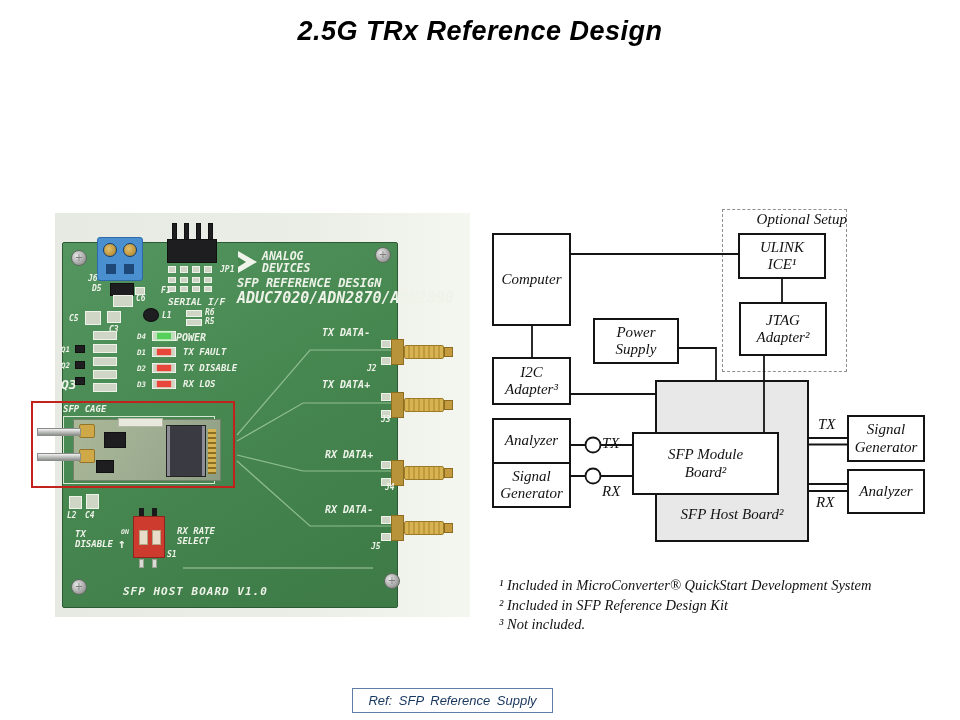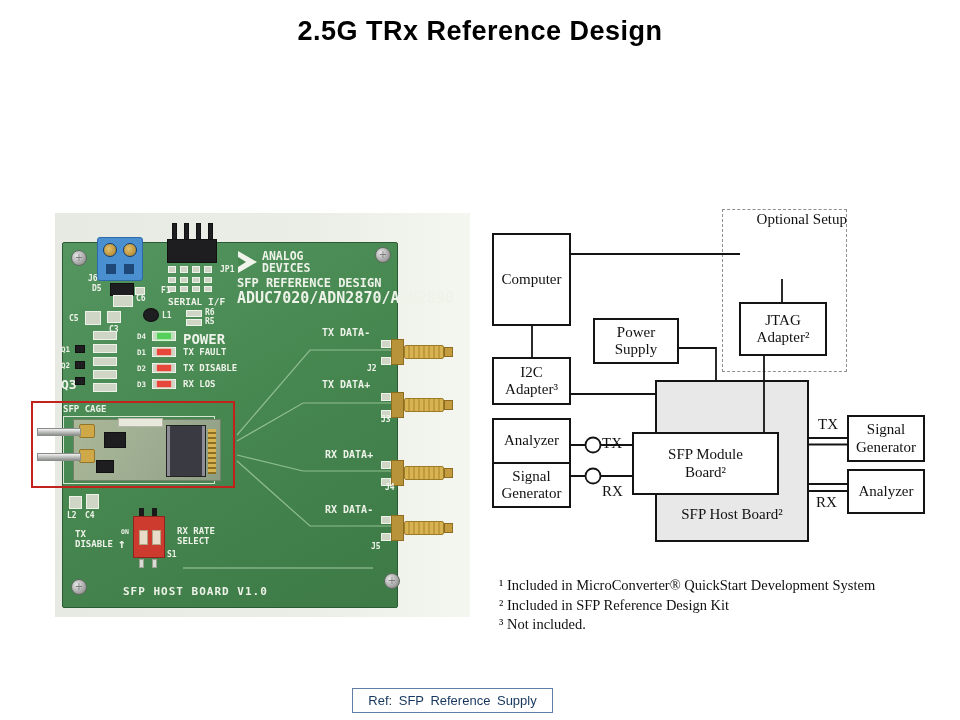--- a/index.html
+++ b/index.html
@@ -1,17 +1,17 @@
 <!DOCTYPE html>
 <html><head>
 <meta charset="utf-8">
 <style>
   html,body { margin:0; padding:0; background:#fff; }
   #slide { position:relative; width:960px; height:720px; background:#ffffff;
-           font-family:"Liberation Serif", serif; overflow:hidden; }
+           font-family:"Liberation Serif", serif; overflow:hidden;font-style:italic; }
   .abs { position:absolute; }
   * { box-sizing:border-box; }
 
   
   #title { position:absolute; left:0; right:0; top:16px; text-align:center;
            font-family:"Liberation Sans", sans-serif; font-weight:bold;
            font-size:27px; color:#000; letter-spacing:.5px; }
 
   
   .dbox { position:absolute; background:#fff; border:2px solid #141414;
@@ -152,21 +152,21 @@
     <div class="comp" style="left:38px;top:118px;width:24px;height:9px"></div>
     <div class="comp" style="left:38px;top:131px;width:24px;height:9px"></div>
     <div class="comp" style="left:38px;top:144px;width:24px;height:9px"></div>
     <div class="comp" style="left:38px;top:157px;width:24px;height:9px"></div>
     <div class="comp" style="left:38px;top:170px;width:24px;height:9px"></div>
 
     <div class="pcbtxt" style="left:82px;top:120px;font-size:7.5px">D4</div>
     <div class="led green" style="left:97px;top:118px">
         <i></i>
       </div>
-    <div class="pcbtxt" style="left:128px;top:119px;font-size:14px">POWER</div>
+    <div class="pcbtxt" style="left:121px;top:119px;font-size:10px">POWER</div>
 
     <div class="pcbtxt" style="left:82px;top:136px;font-size:7.5px">D1</div>
     <div class="led red" style="left:97px;top:134px">
         <i></i>
       </div>
     <div class="pcbtxt" style="left:128px;top:135px;font-size:9px">TX FAULT</div>
 
     <div class="pcbtxt" style="left:82px;top:152px;font-size:7.5px">D2</div>
     <div class="led red" style="left:97px;top:150px">
         <i></i>
@@ -281,20 +281,23 @@
     </div>
   <div class="dbox" style="left:492px;top:418px;width:79px;height:46px">
       <span>Analyzer</span>
     </div>
   <div class="dbox" style="left:492px;top:462px;width:79px;height:46px">
       <span style="width:68px">Signal Generator</span>
     </div>
   <div class="dbox" style="left:593px;top:318px;width:86px;height:46px">
       <span style="width:55px">Power Supply</span>
     </div>
+  <div class="dbox" style="left:738px;top:233px;width:88px;height:46px">
+      <span style="width:52px">ULINK ICE¹</span>
+    </div>
   <div class="dbox" style="left:739px;top:302px;width:88px;height:54px">
       <span style="width:62px">JTAG Adapter²</span>
     </div>
   <div class="dbox" style="left:632px;top:432px;width:147px;height:63px">
       <span style="width:95px">SFP Module Board²</span>
     </div>
   <div class="dlabel" style="left:655px;top:506px;width:154px;text-align:center">SFP Host Board²</div>
   <div class="dbox" style="left:847px;top:415px;width:78px;height:47px">
       <span style="width:68px">Signal Generator</span>
     </div>

